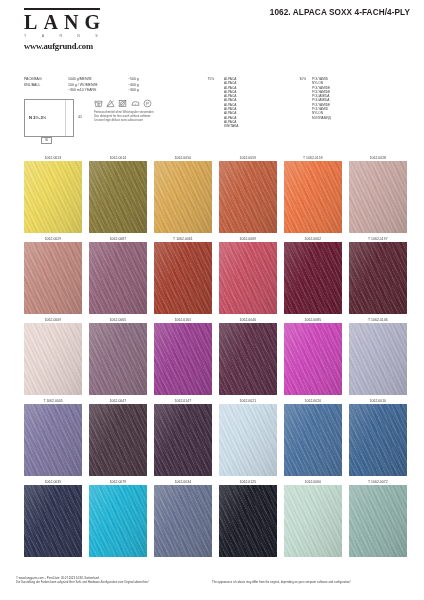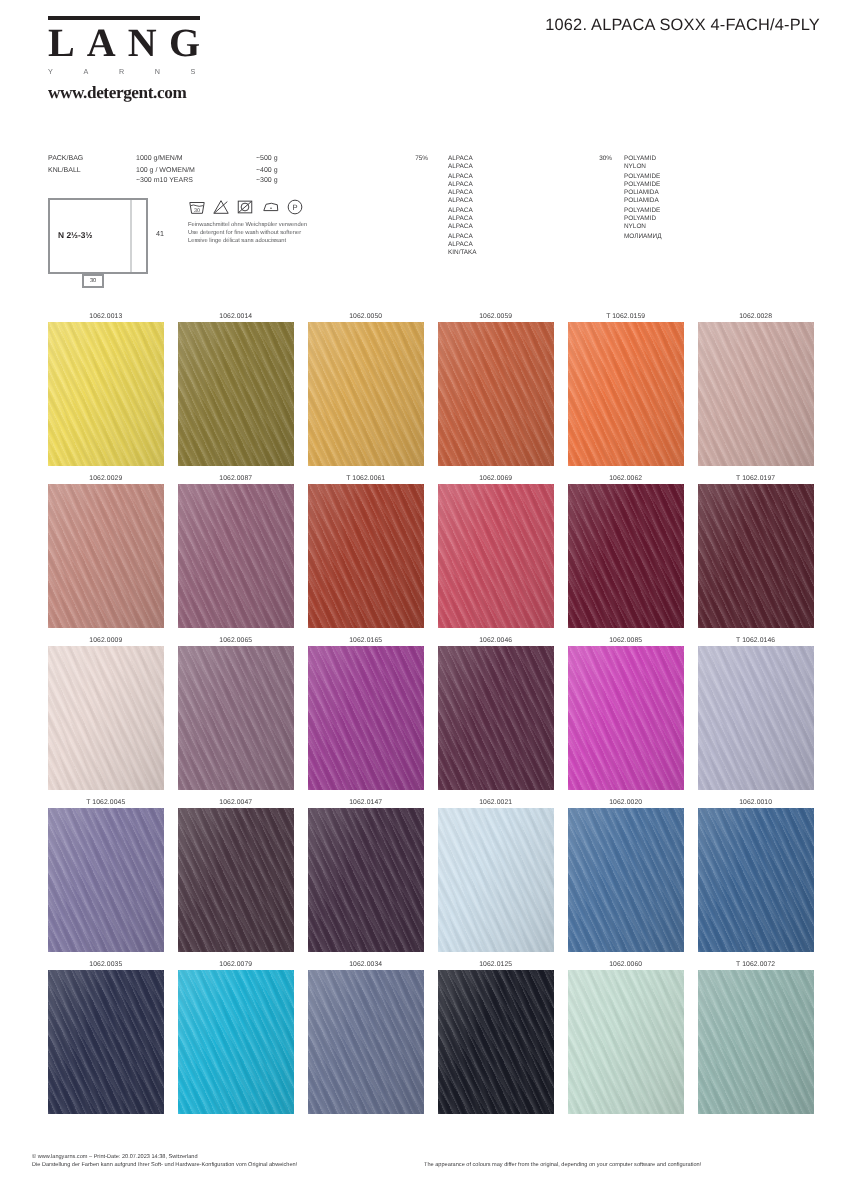--- a/index.html
+++ b/index.html
@@ -45,21 +45,21 @@
     font-family:"Liberation Serif", serif;
     font-size:8.6px;
     font-weight:bold;
     color:#231f20;
     padding-top:3px;
     letter-spacing:-.2px;
   }
   .product-title{
     position:absolute;right:14px;top:8px;
     font-size:8.2px;
-    font-weight:normal;
+    font-weight:bold;
     letter-spacing:.1px;
     color:#231f20;
     text-align:right;
   }
   
   .info{
     position:absolute;left:24px;top:77px;width:384px;height:70px;
   }
   .info-col-a{position:absolute;left:0;top:0;width:32px;font-size:3.5px;line-height:5.6px;color:#414042;}
   .info-col-b{position:absolute;left:44px;top:0;width:56px;font-size:3.5px;line-height:5.6px;color:#414042;}
@@ -159,21 +159,21 @@
       <span>N</span>
       <span>G</span>
     </div>
     <div class="logo-sub">
       <span>Y</span>
       <span>A</span>
       <span>R</span>
       <span>N</span>
       <span>S</span>
     </div>
-    <div class="logo-url">www.detergent.com</div>
+    <div class="logo-url">www.aufgrund.com</div>
   </div>
   <div class="product-title">1062. ALPACA SOXX 4-FACH/4-PLY</div>
 </div>
 
 <div class="info">
 
   <div class="info-col-a">
     <div>PACK/BAG</div>
     <div>KNL/BALL</div>
   </div>

